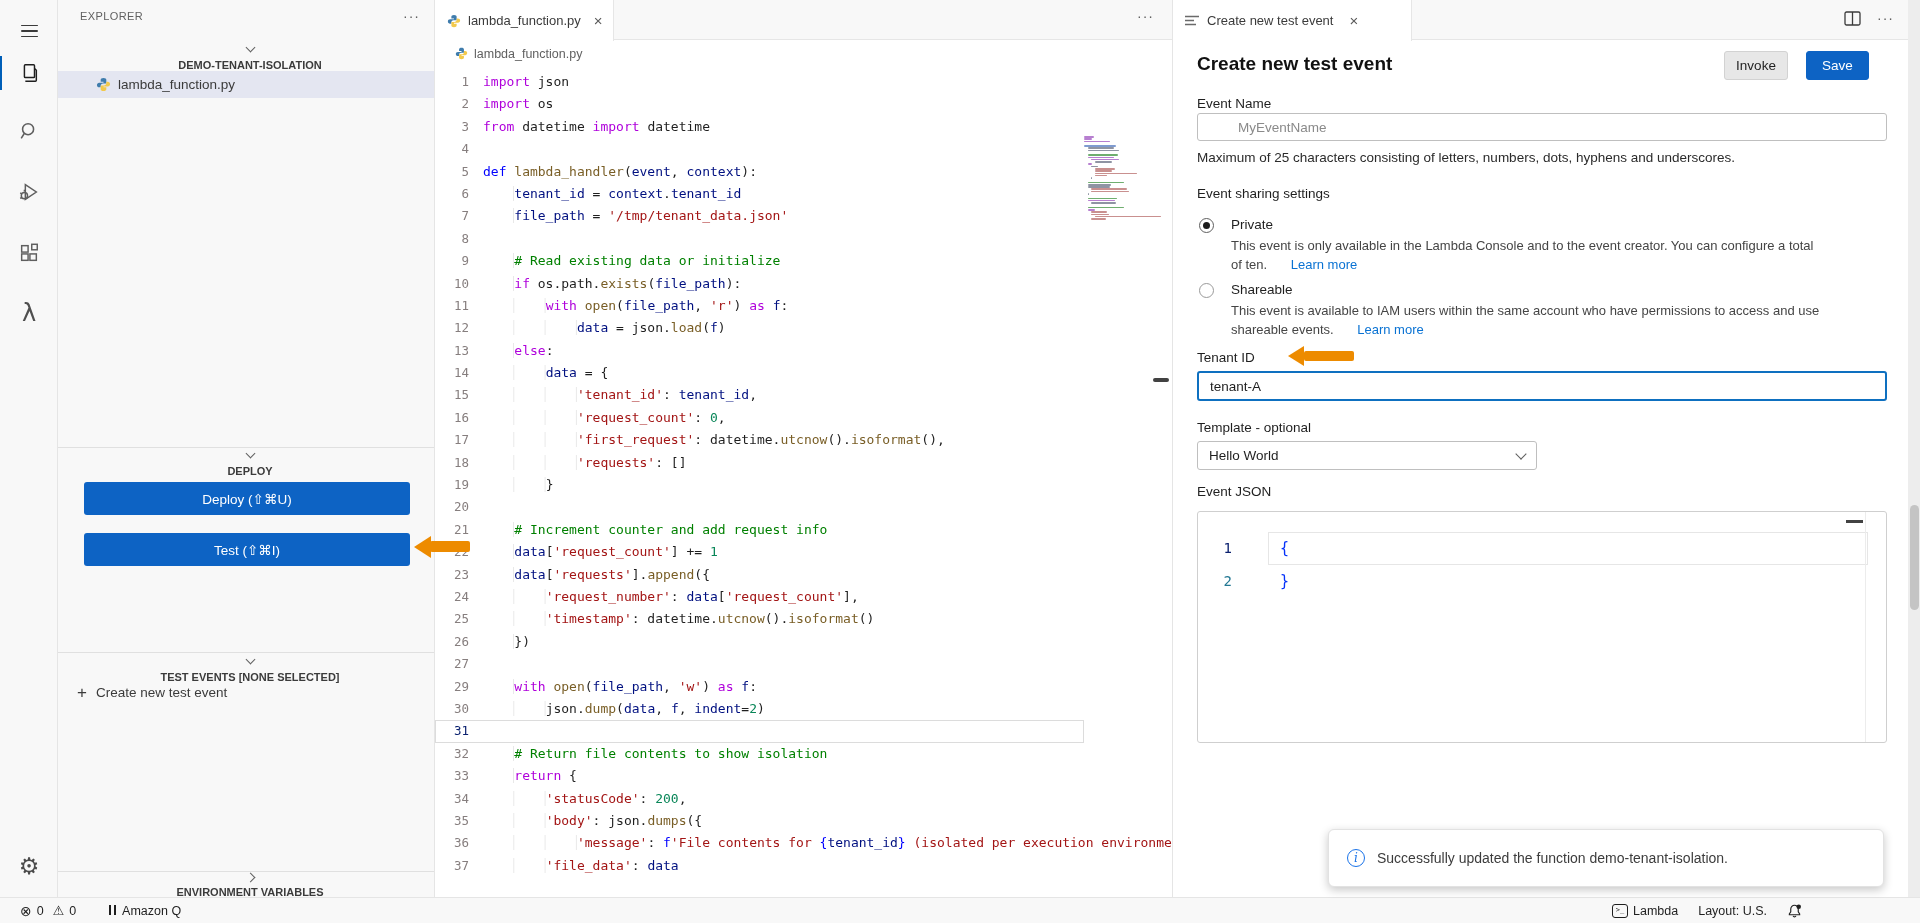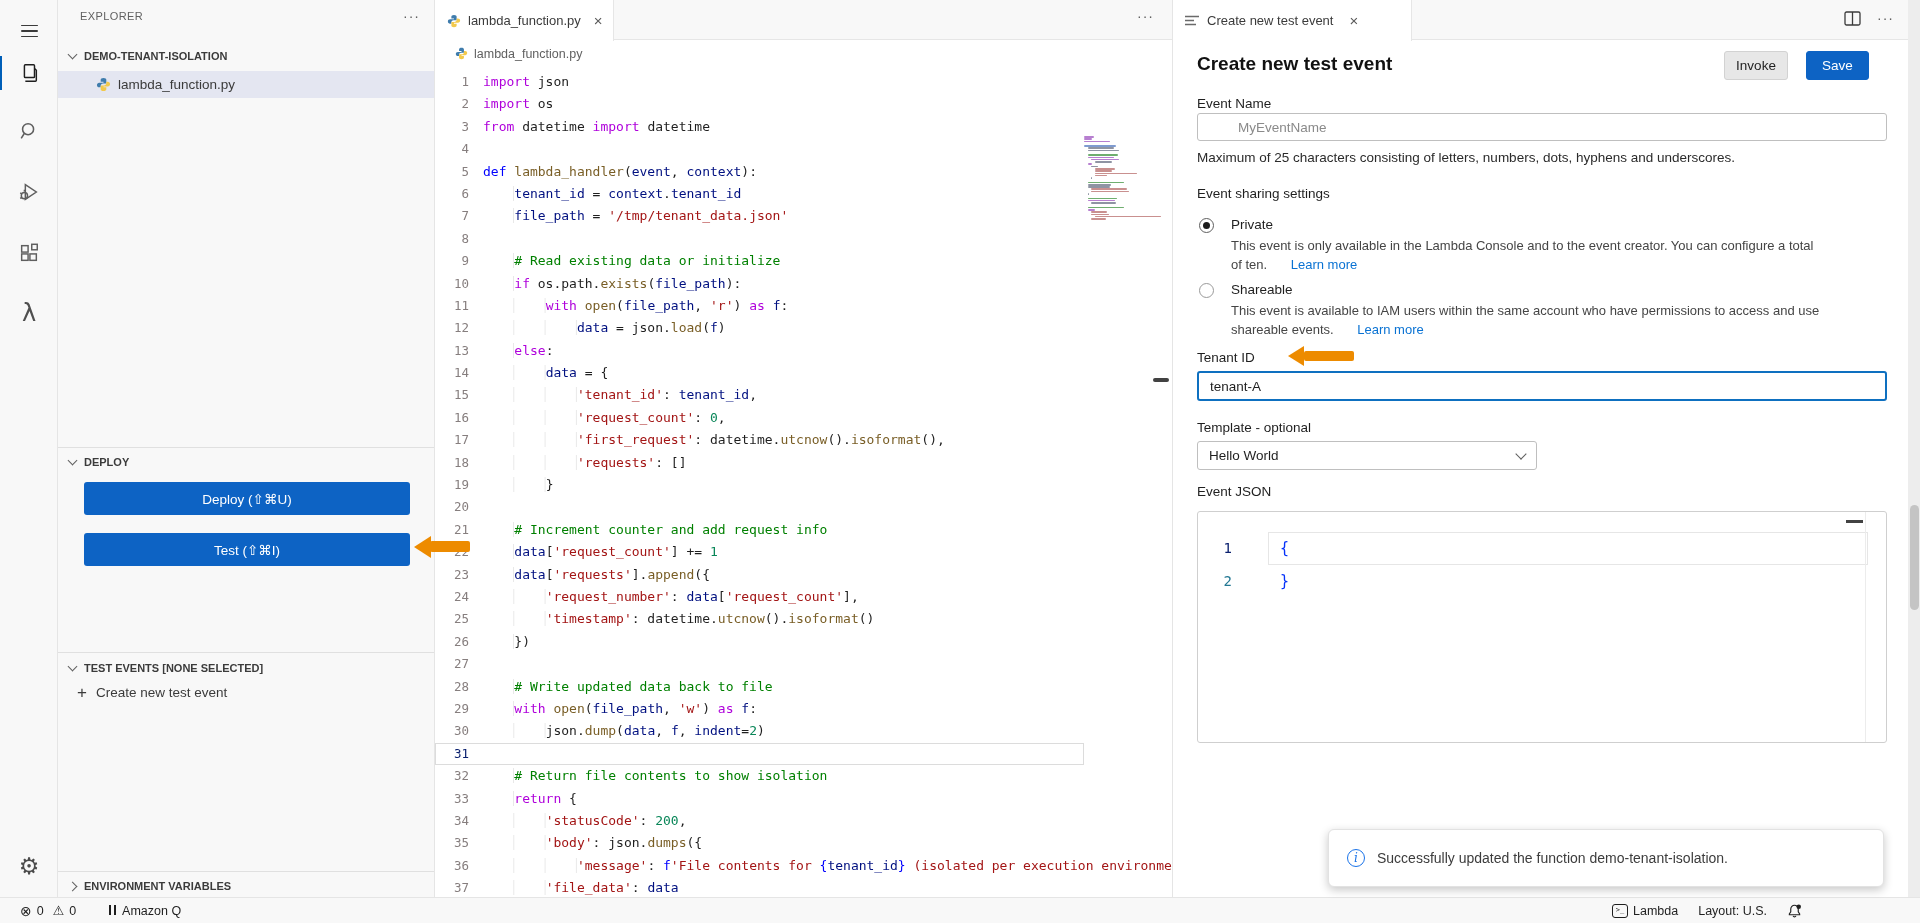--- a/index.html
+++ b/index.html
@@ -21,21 +21,21 @@
 
   
   .sidebar { position:absolute; left:58px; top:0; width:377px; height:897px;
     background:#f8f8f8; border-right:1px solid #e5e5e5; font-size:13px; }
   .sb-header { position:absolute; top:8px; left:22px; right:14px; display:flex;
     justify-content:space-between; align-items:center; color:#3b3b3b; }
   .sb-title { font-size:11px; letter-spacing:.4px; color:#616161; }
   .dots { color:#616161; font-size:14px; letter-spacing:1px; cursor:pointer; }
   .tree-section { position:absolute; left:0; right:0; }
   .sec-head { display:flex; align-items:center; gap:5px; font-weight:bold;
-    font-size:11px; color:#3b3b3b; height:24px; padding-left:8px; cursor:pointer; }
+    font-size:11px; color:#3b3b3b; height:24px; padding-left:8px; cursor:pointer;flex-direction:column; }
   .chev { width:7px; height:7px; border-right:1.4px solid #616161; border-bottom:1.4px solid #616161;
     transform:rotate(45deg); margin:0 3px 3px 3px; flex:none; }
   .chev.right { transform:rotate(-45deg); margin:0 3px 0 3px; }
   .file-row { position:absolute; left:0; right:0; top:71px; height:27px; background:#e4e6f1;
     display:flex; align-items:center; padding-left:38px; gap:7px; color:#3b3b3b;
     font-size:13.5px; cursor:pointer; }
   .divider { position:absolute; left:0; right:0; height:1px; background:#e0e0e0; }
   .blue-btn { position:absolute; left:26px; width:326px; height:33px; background:#0d63c4;
     color:#fff; font-size:13.5px; border:none; border-radius:3px; cursor:pointer;
     display:flex; align-items:center; justify-content:center; font-family:inherit; }
@@ -374,24 +374,20 @@
           </div>
           <div class="code-row">
             <span class="ln">26</span>
             <span class="code-text"><span class="tk-ws">    </span><span class="tk-pl">})</span></span>
           </div>
           <div class="code-row">
             <span class="ln">27</span>
             <span class="code-text"></span>
           </div>
           <div class="code-row">
-            <span class="ln">28</span>
-            <span class="code-text"><span class="tk-ws">    </span><span class="tk-cm"># Write updated data back to file</span></span>
-          </div>
-          <div class="code-row">
             <span class="ln">29</span>
             <span class="code-text"><span class="tk-ws">    </span><span class="tk-kw">with</span><span class="tk-pl"> </span><span class="tk-fn">open</span><span class="tk-pl">(</span><span class="tk-id">file_path</span><span class="tk-pl">, </span><span class="tk-st">'w'</span><span class="tk-pl">) </span><span class="tk-kw">as</span><span class="tk-pl"> </span><span class="tk-id">f</span><span class="tk-pl">:</span></span>
           </div>
           <div class="code-row">
             <span class="ln">30</span>
             <span class="code-text"><span class="tk-ws">        </span><span class="tk-pl">json.</span><span class="tk-fn">dump</span><span class="tk-pl">(</span><span class="tk-id">data</span><span class="tk-pl">, </span><span class="tk-id">f</span><span class="tk-pl">, </span><span class="tk-id">indent</span><span class="tk-pl">=</span><span class="tk-nu">2</span><span class="tk-pl">)</span></span>
           </div>
           <div class="code-row cur">
             <span class="ln">31</span>
             <span class="code-text"></span>

